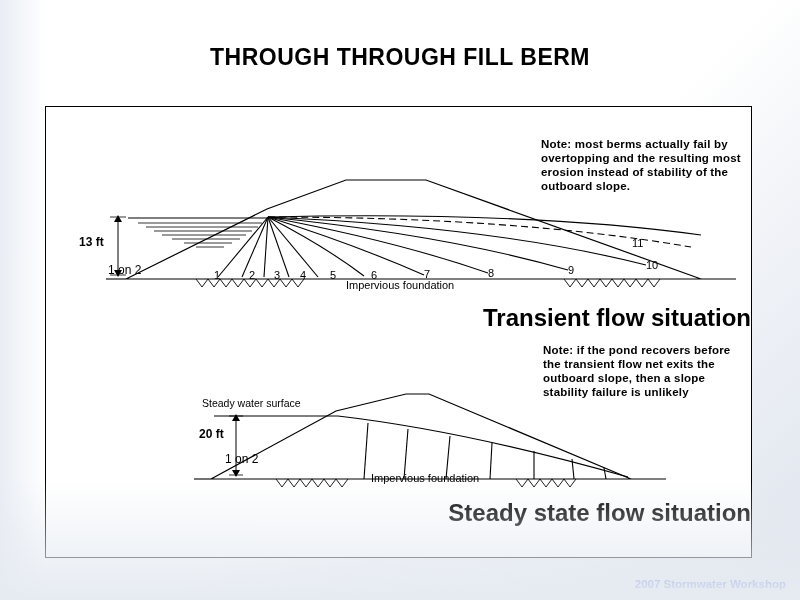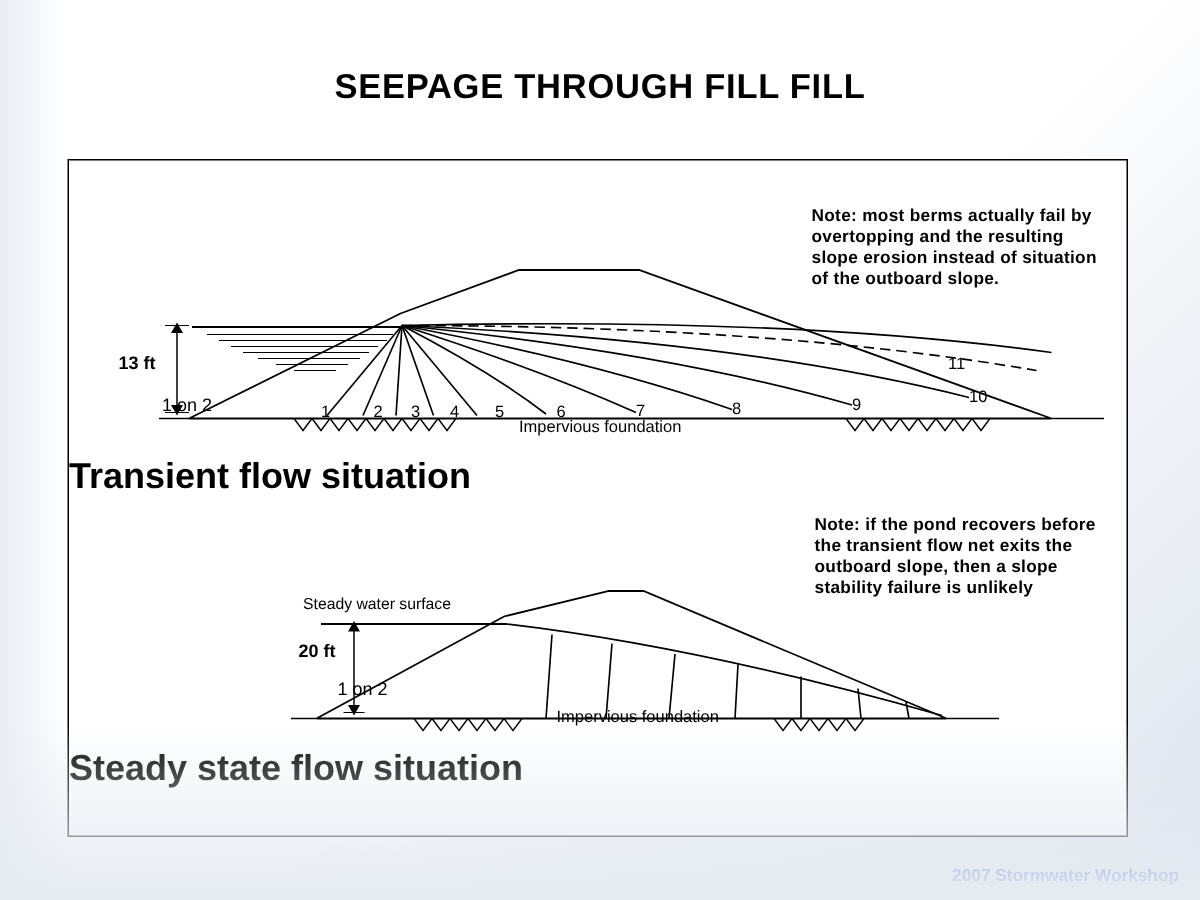--- a/index.html
+++ b/index.html
@@ -79,21 +79,21 @@
     width: 270px;
     font-size: 10.5px;
     font-weight: bold;
     line-height: 13px;
     color: #1111cc;
   }
 
   .caption {
     font-size: 24px;
     font-weight: bold;
-    text-align: left;
+    text-align: right;
     width: 705px;
     left: 0;
   }
   .caption-1 { top: 197px; }
   .caption-2 { top: 392px; }
 
   .dim-label {
     font-size: 12px;
     font-weight: bold;
   }
@@ -134,21 +134,21 @@
     color: #1a3fbf;
   }
 
   svg { display: block; }
 </style>
 </head>
 <body>
 
 <div id="slide">
 
-  <div id="title">SEEPAGE THROUGH FILL FILL</div>
+  <div id="title">THROUGH THROUGH FILL BERM</div>
 
   <div id="figure-frame">
 
     <svg width="705" height="200" viewBox="0 0 705 200" style="position:absolute;left:0;top:0;">
       <g stroke="#000" fill="none" stroke-width="1.1">
 
         <path d="M 80 172 L 221 102 L 300 73 L 380 73 L 655 172 L 80 172" stroke-width="1.2"></path>
 
         <line x1="60" y1="172" x2="80" y2="172"></line>
         <line x1="655" y1="172" x2="690" y2="172"></line>
@@ -216,21 +216,21 @@
     <div class="fnum" style="left:228px;  top:162px;">3</div>
     <div class="fnum" style="left:254px;  top:162px;">4</div>
     <div class="fnum" style="left:284px;  top:162px;">5</div>
     <div class="fnum" style="left:325px;  top:162px;">6</div>
     <div class="fnum" style="left:378px;  top:161px;">7</div>
     <div class="fnum" style="left:442px;  top:160px;">8</div>
     <div class="fnum" style="left:522px;  top:157px;">9</div>
     <div class="fnum" style="left:600px;  top:152px;">10</div>
     <div class="fnum" style="left:586px;  top:130px;">11</div>
 
-    <div class="txt note note-1">Note: most berms actually fail by overtopping and the resulting slope erosion instead of situation of the outboard slope.</div>
+    <div class="txt note note-1">Note: most berms actually fail by overtopping and the resulting most erosion instead of stability of the outboard slope.</div>
 
     <div class="txt caption caption-1">Transient flow situation</div>
 
     <div class="txt note note-2">Note:  if the pond recovers before the transient flow net exits the outboard slope, then a slope stability failure is unlikely</div>
 
     <svg width="705" height="130" viewBox="0 0 705 130" style="position:absolute;left:0;top:262px;">
       <g stroke="#000" fill="none" stroke-width="1.1">
 
         <path d="M 165 110 L 290 42 L 360 25 L 383 25 L 585 110 L 165 110" stroke-width="1.2"></path>
         <line x1="148" y1="110" x2="165" y2="110"></line>

